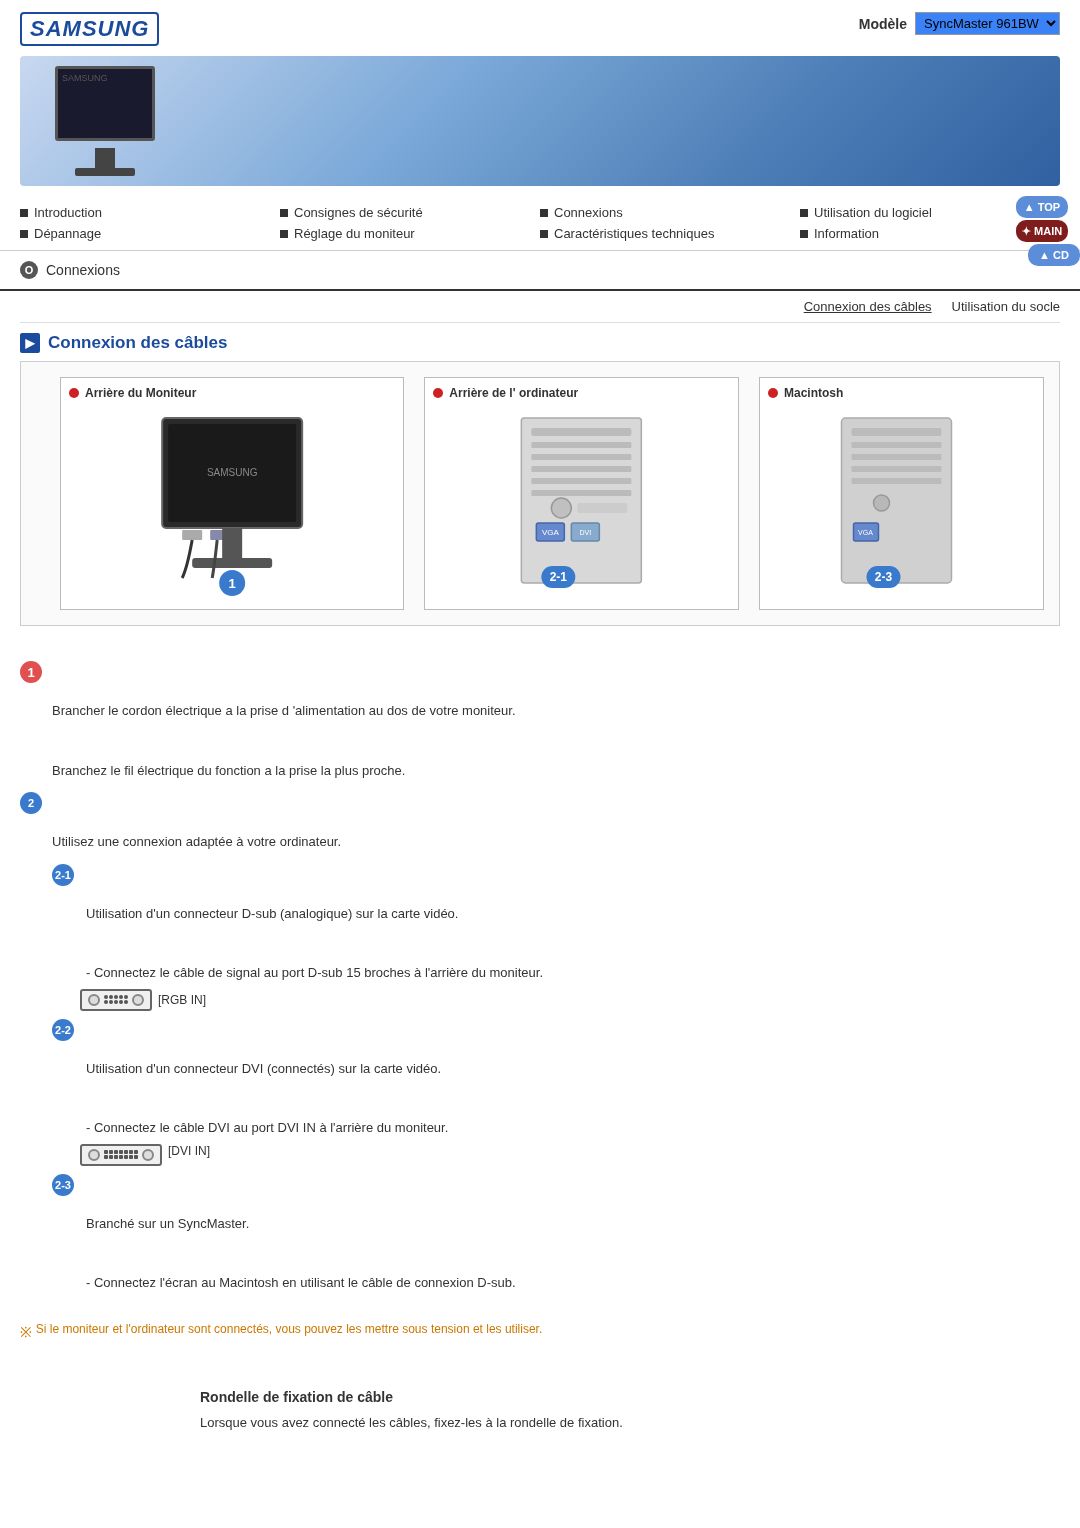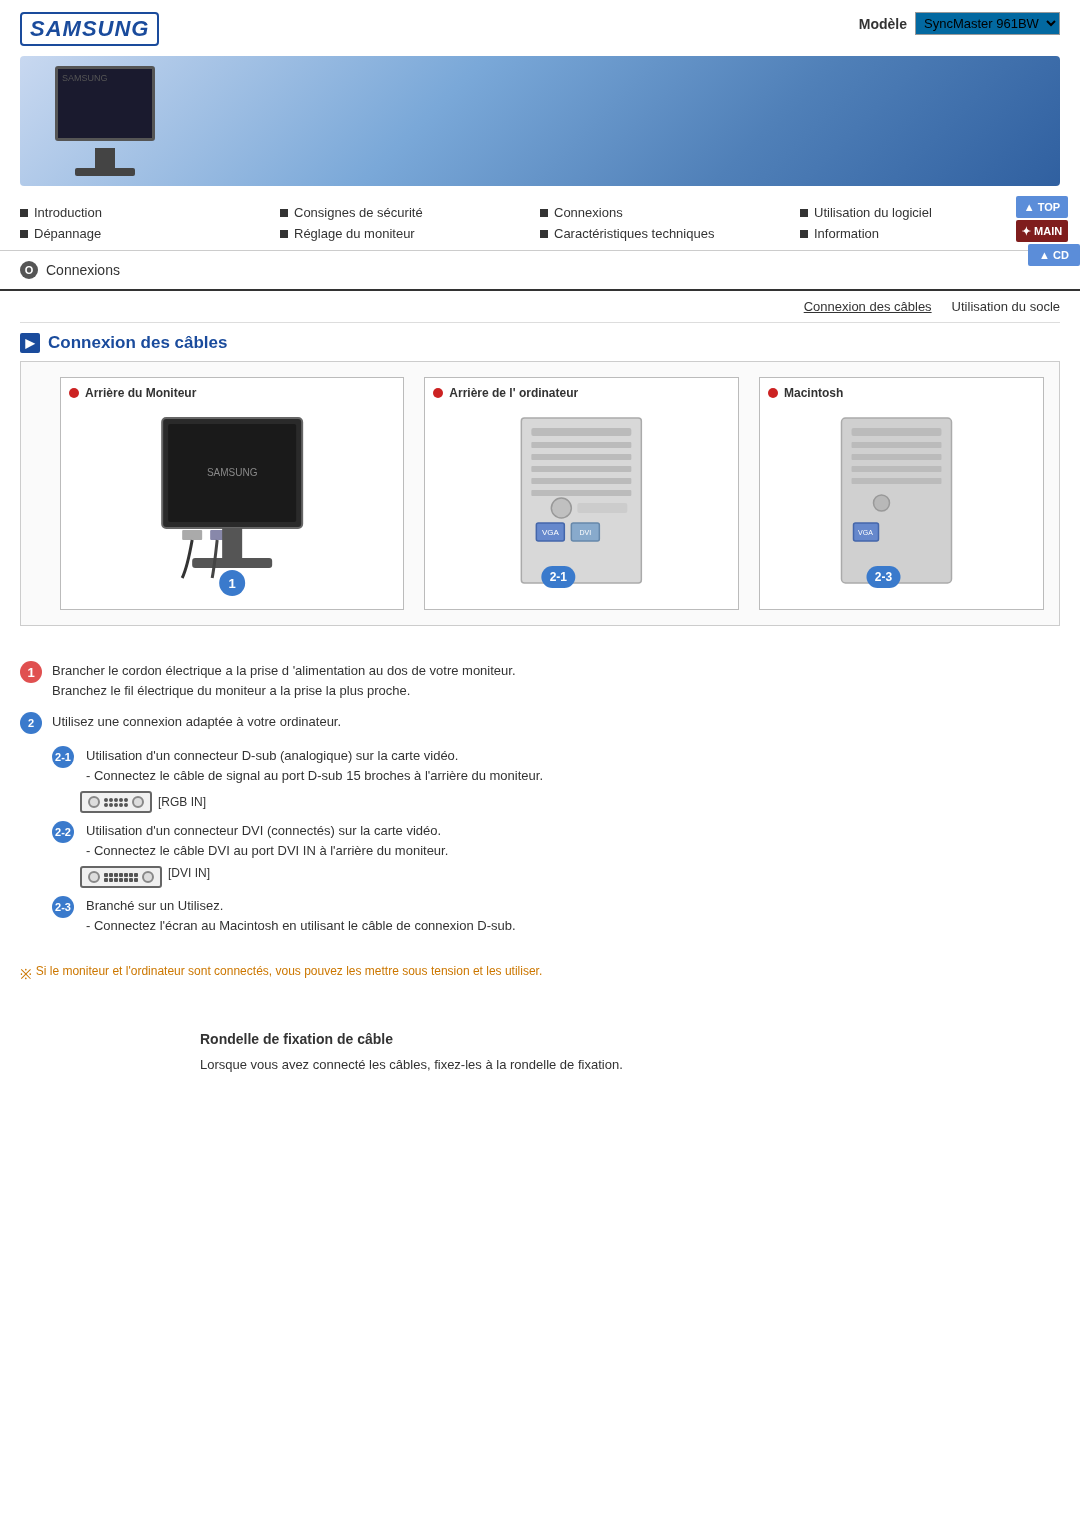--- a/index.html
+++ b/index.html
@@ -33,21 +33,21 @@
       display: flex;
       align-items: center;
       gap: 8px;
       font-weight: bold;
       font-size: 14px;
     }
     .model-select {
       border: 1px solid #999;
       padding: 2px 4px;
       font-size: 13px;
-      background: #0369a1;
+      background: #3b82f6;
     }
 
     
     .hero-banner {
       margin: 10px 20px;
       background: linear-gradient(135deg, #c8d8f0 0%, #7aa8d8 40%, #5080b8 70%, #3060a0 100%);
       height: 130px;
       border-radius: 4px;
       display: flex;
       align-items: center;
@@ -137,21 +137,21 @@
     .side-btn {
       width: 52px;
       height: 22px;
       display: flex;
       align-items: center;
       justify-content: center;
       font-size: 11px;
       font-weight: bold;
       cursor: pointer;
       color: #fff;
-      border-radius: 2px;
+      border-radius: 10px;
     }
     .btn-top { background: #5b8dd9; }
     .btn-main { background: #7f1d1d; }
     .btn-cd { background: #5b8dd9; margin-left: 12px; }
 
     
     .breadcrumb {
       padding: 10px 20px;
       display: flex;
       align-items: center;
@@ -340,20 +340,21 @@
 
     .divider {
       height: 1px;
       background: #ddd;
       margin: 0 20px;
     }
 
     .instr-text {
       font-size: 13px;
       line-height: 1.5;
+      margin-top: 40px;
     }
     .sub-item {
       display: flex;
       align-items: flex-start;
       gap: 6px;
       margin-bottom: 6px;
     }
 
     
     .diagram-svg {
@@ -532,21 +533,21 @@
     </div>
   </div>
 </div>
 
 <div class="instructions">
 
   <div class="instr-item">
     <div class="instr-num">1</div>
     <div>
       <div class="instr-text">Brancher le cordon électrique a la prise d 'alimentation au dos de votre moniteur.</div>
-      <div class="instr-text">Branchez le fil électrique du moniteur a la prise la plus proche.</div>
+      <div class="instr-text">Branchez le fil électrique du fonction a la prise la plus proche.</div>
     </div>
   </div>
 
   <div class="instr-item">
     <div class="instr-num-blue">2</div>
     <div class="instr-text">Utilisez une connexion adaptée à votre ordinateur.</div>
   </div>
 
   <div class="instr-sub">
     <div class="sub-item">
@@ -609,21 +610,21 @@
         <div style="width:12px;height:12px;border-radius:50%;border:2px solid #888;background:#ddd;"></div>
       </div>
       <span class="connector-label">[DVI IN]</span>
     </div>
   </div>
 
   <div class="instr-sub" style="margin-top:8px;">
     <div class="sub-item">
       <span class="sub-badge">2-3</span>
       <div>
-        <div class="instr-text">Branché sur un Utilisez.</div>
+        <div class="instr-text">Branché sur un SyncMaster.</div>
         <div class="instr-text">- Connectez l'écran au Macintosh en utilisant le câble de connexion D-sub.</div>
       </div>
     </div>
   </div>
 </div>
 
 <div class="note-line">
   <span class="note-symbol">※</span>
   <span>Si le moniteur et l'ordinateur sont connectés, vous pouvez les mettre sous tension et les utiliser.</span>
 </div>

